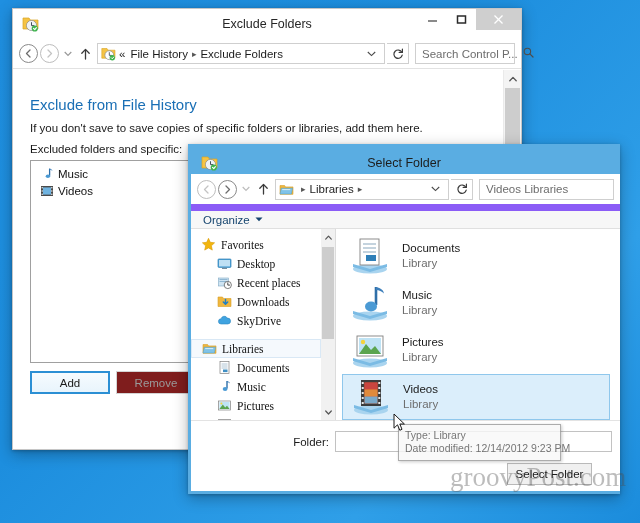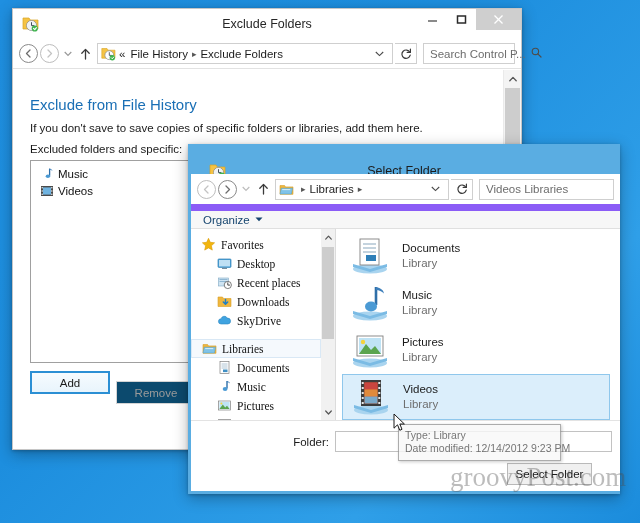--- a/index.html
+++ b/index.html
@@ -193,21 +193,21 @@
     color: #1a1a1a;
     display: flex; align-items: center; justify-content: center;
     box-sizing: border-box;
   }
   .winbtn.focus {
     border: 1px solid #2b8fd4;
     outline: 1px solid #2b8fd4;
     outline-offset: -2px;
     background: linear-gradient(#f6fbfe, #e8f4fc);
   }
-  .winbtn.disabled { color: #9a9a9a; background: #0c4a6e; border-color: #d4d4d4; margin-top: 10px; }
+  .winbtn.disabled { color: #9a9a9a; background: #7f1d1d; border-color: #d4d4d4; }
   .ex-scrollbar {
     position: absolute;
     right: 0; top: 0; bottom: 0;
     width: 17px;
     background: #f4f4f4;
     border-left: 1px solid #eaeaea;
   }
   .sb-arrow {
     height: 17px;
     display: flex; align-items: center; justify-content: center;
@@ -218,21 +218,21 @@
     left: 1px; right: 1px;
     background: #cdcdcd;
   }
 
   
   #selectWin {
     left: 188px; top: 144px;
     width: 432px; height: 350px;
     border: none;
     background: #5aade2;
-    padding: 12px;
+    padding: 4px;
   }
   #selectWin .titlebar { background: #5aade2; }
   #selectWin .title-text { color: #1d1d1d; }
   .sf-inner {
     position: absolute;
     left: 3px; right: 0; top: 30px; bottom: 3px;
     background: #ffffff;
     overflow: hidden;
   }
   #selectWin .addrbar { background: #ffffff; }
@@ -465,21 +465,21 @@
               <path d="M0.8 1 L4.5 4.6 L8.2 1" stroke="#4a4a4a" stroke-width="1.1" fill="none"></path>
             </svg>
         </span>
       </div>
       <div class="refreshbtn">
         <svg width="12" height="12" viewBox="0 0 12 12">
             <path d="M9.8 4.2 A4.2 4.2 0 1 0 10.2 7.2" stroke="#3a3a3a" stroke-width="1.2" fill="none" stroke-linecap="round"></path>
             <path d="M10.4 1.2 V4.4 H7.2" stroke="#3a3a3a" stroke-width="1.2" fill="none" stroke-linecap="round" stroke-linejoin="round"></path>
           </svg>
       </div>
-      <div class="searchbox" style="width:92px">
+      <div class="searchbox" style="width:100px">
         <span class="ph">Search Control P...</span>
         <span class="mag">
           <svg width="11" height="11" viewBox="0 0 11 11">
               <circle cx="4.4" cy="4.4" r="3.2" fill="none" stroke="#4d4d4d" stroke-width="1.1"></circle>
               <line x1="6.8" y1="6.8" x2="10" y2="10" stroke="#4d4d4d" stroke-width="1.2" stroke-linecap="round"></line>
             </svg>
         </span>
       </div>
     </div>
 

